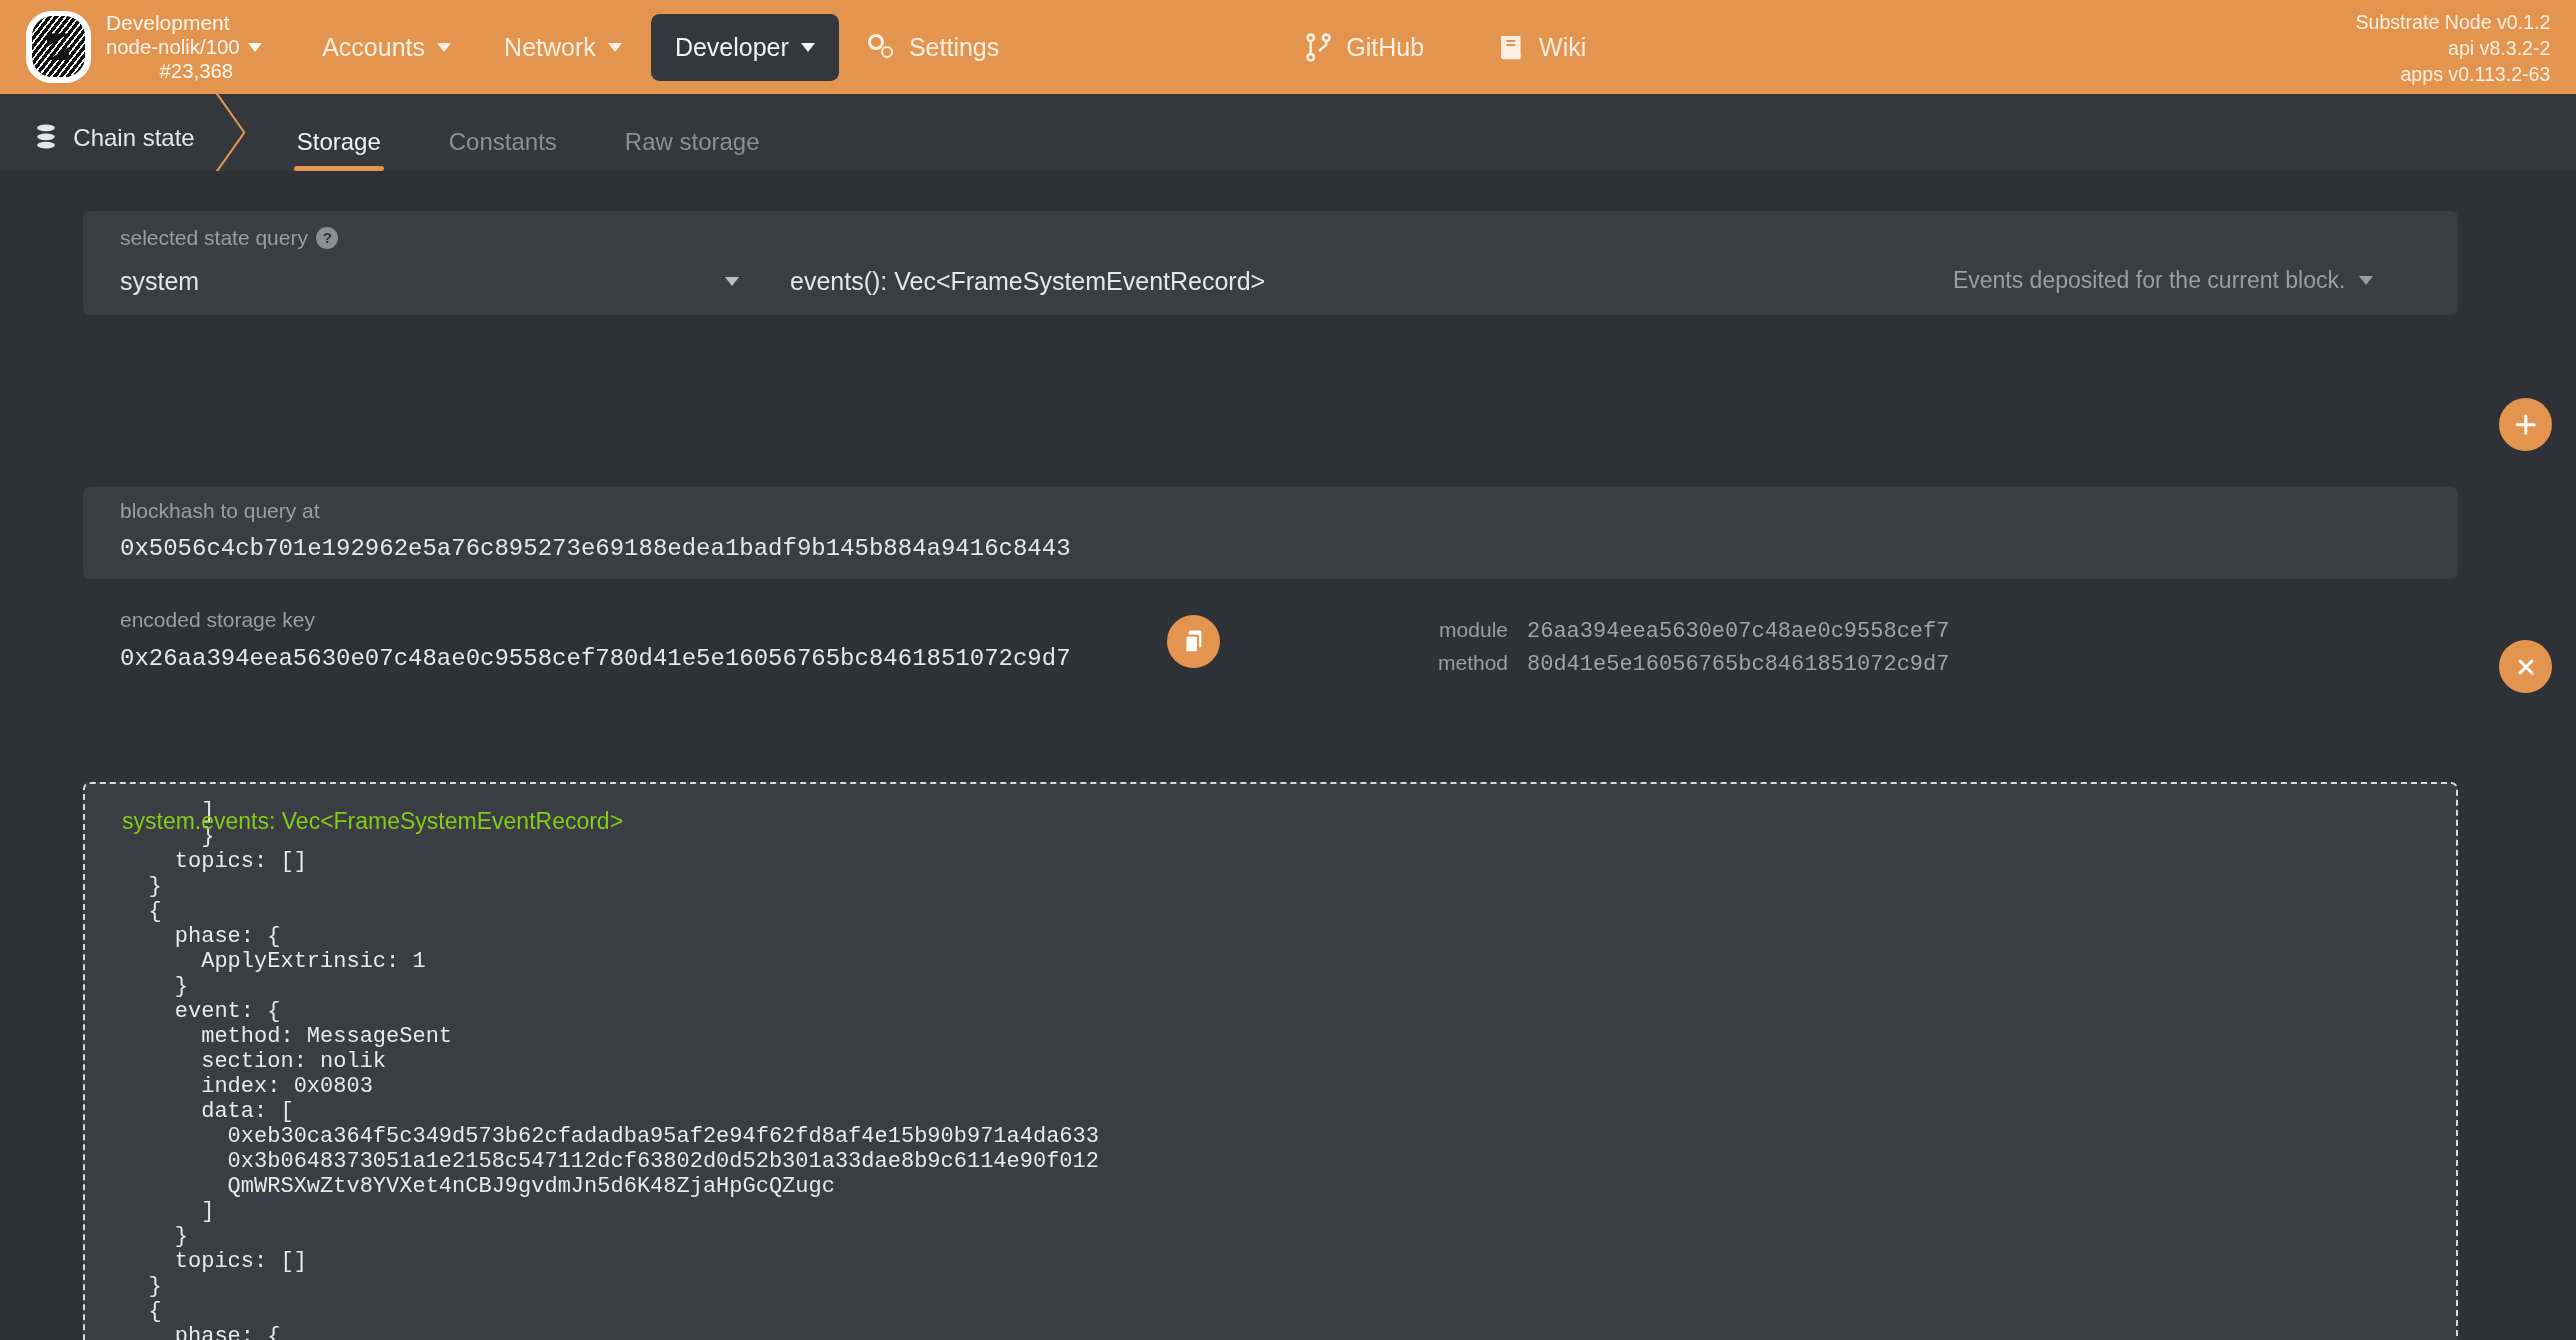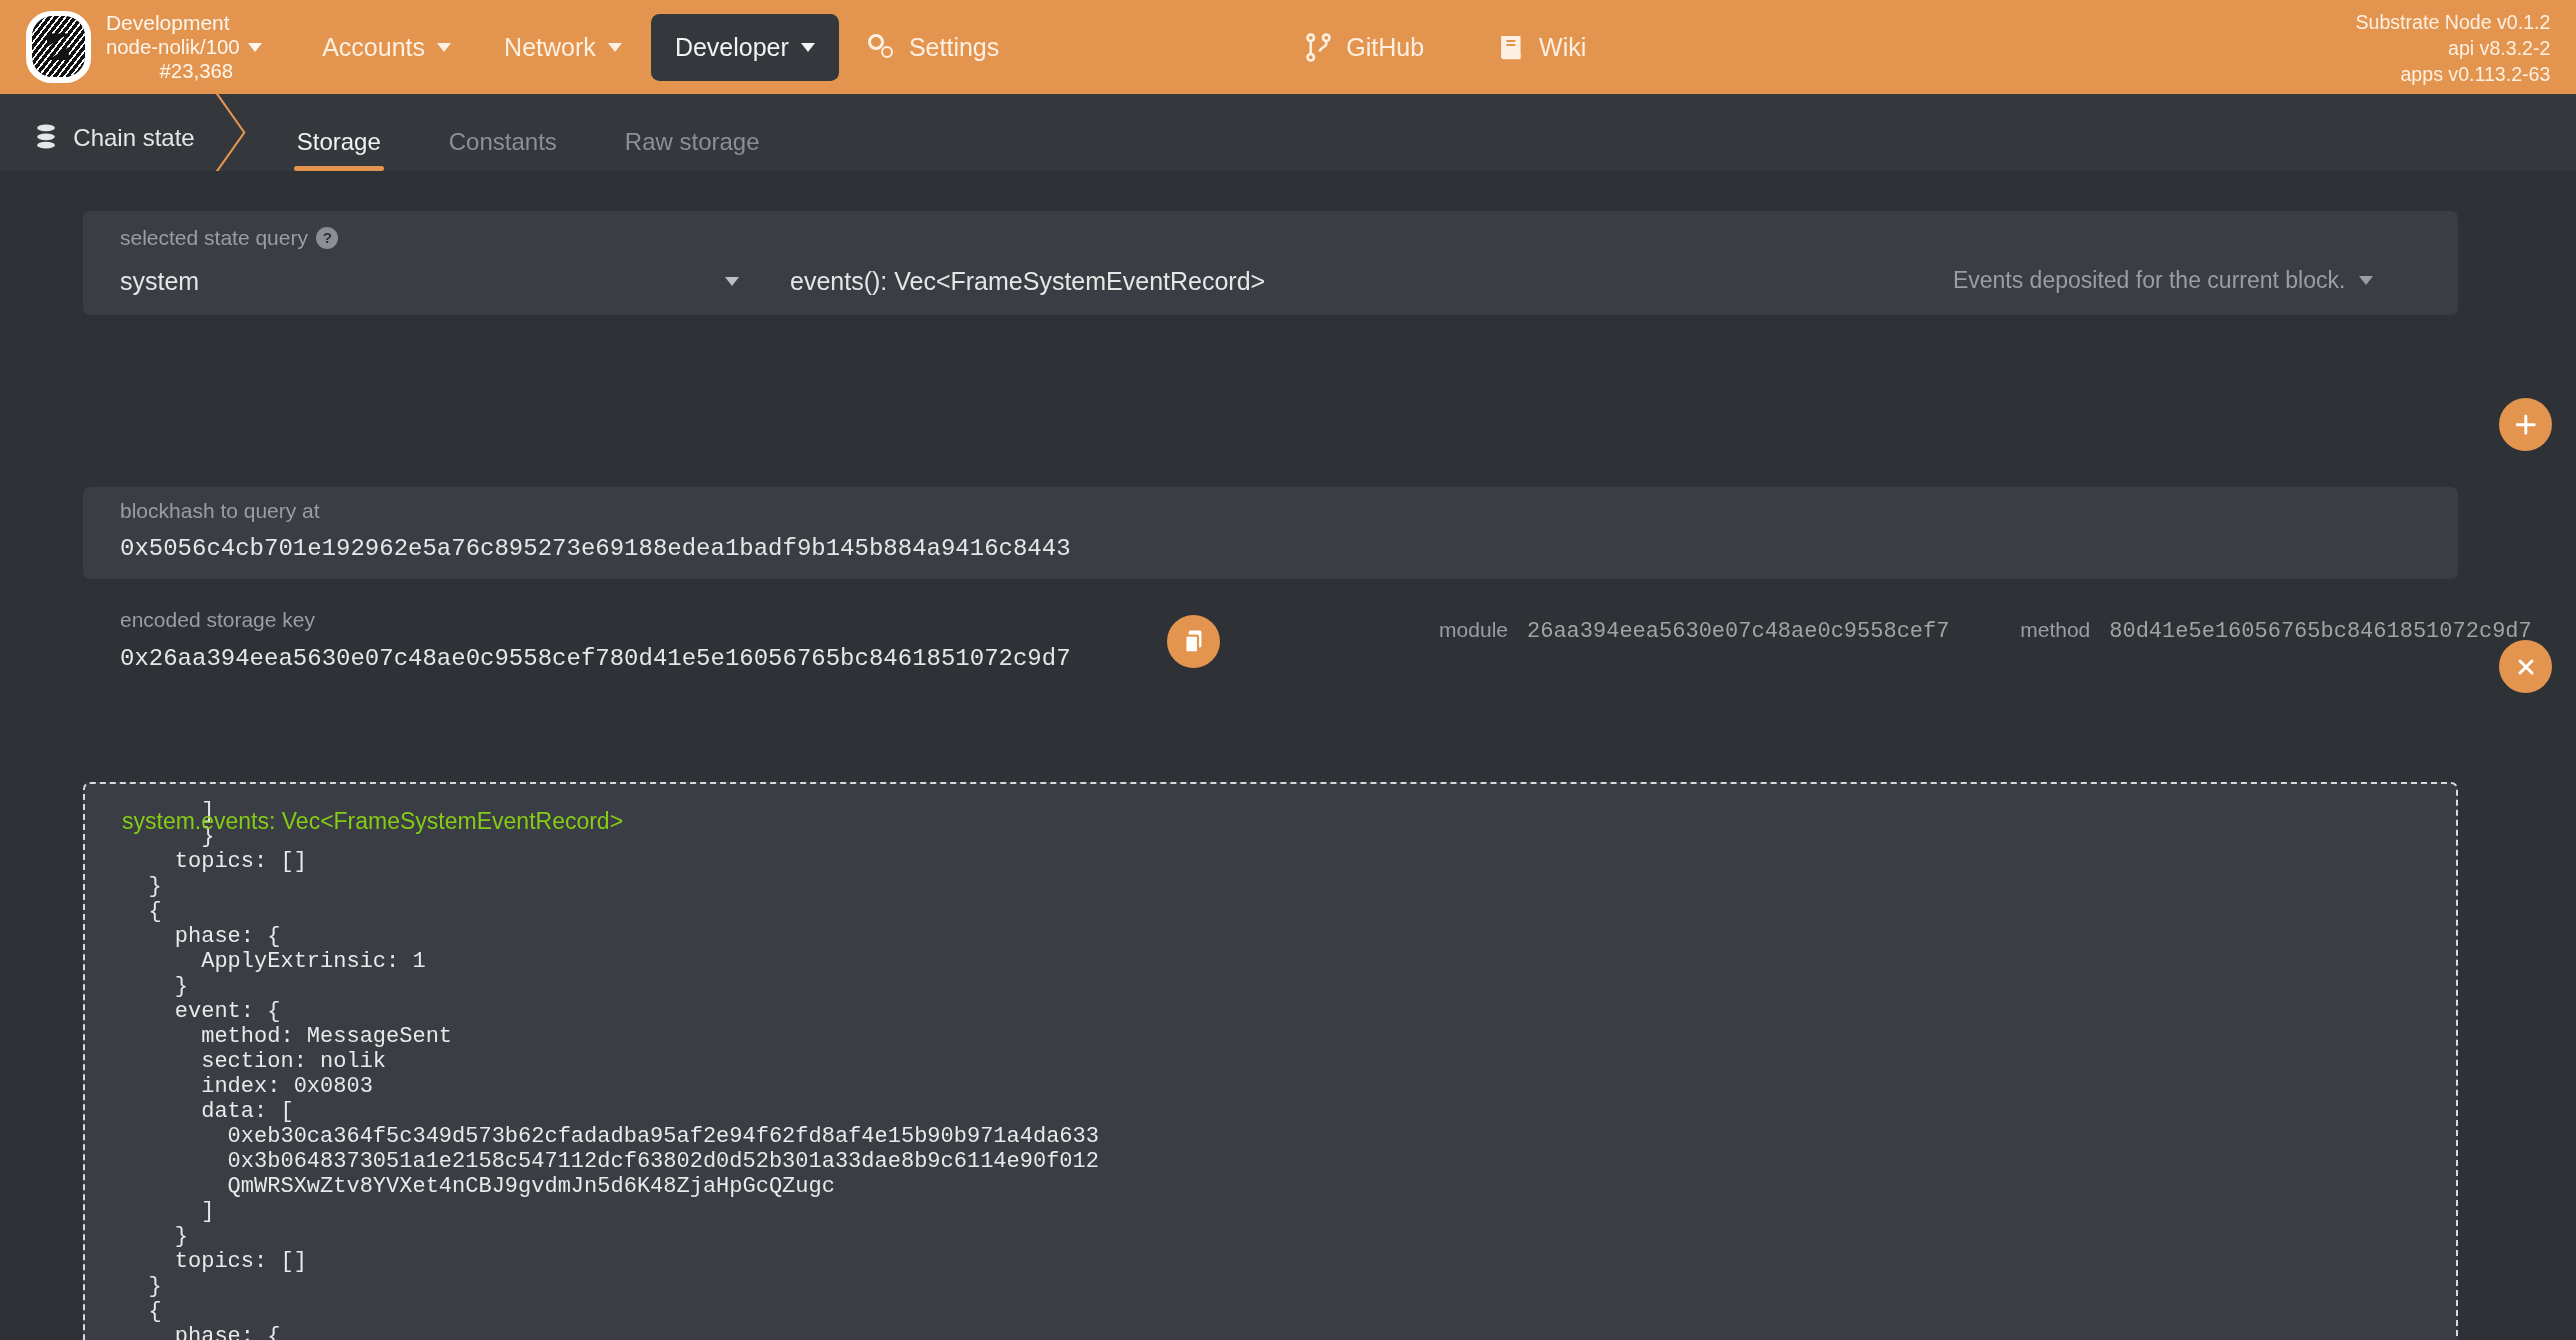--- a/index.html
+++ b/index.html
@@ -185,21 +185,21 @@
 
   .keyrow { position: absolute; left: 83px; top: 426px; width: 2375px; height: 102px; }
   .key-label { position: absolute; left: 37px; top: 12px; font-size: 21px; color: #9a9ea4; }
   .key-value {
     position: absolute; left: 37px; top: 49px;
     font-size: 24px; color: #e6e6e6;
     font-family: "Liberation Mono", monospace;
   }
   .keydetails { position: absolute; left: 1291px; top: 8.5px; }
   .kd-title { font-size: 21px; color: #9a9ea4; }
-  .kd-rows { margin-top: 13.6px; display: flex; gap: 6.8px; justify-content: flex-end; }
+  .kd-rows { margin-top: 13.6px; display: flex; flex-direction: column; gap: 6.8px; justify-content: flex-end; }
   .kd-row { display: flex; align-items: baseline; }
   .kd-k {
     width: 153px; text-align: right; padding-right: 19px;
     font-size: 21px; color: #9a9ea4;
   }
   .kd-v {
     font-size: 22px; color: #a3a3a3;
     font-family: "Liberation Mono", monospace;
   }
 

